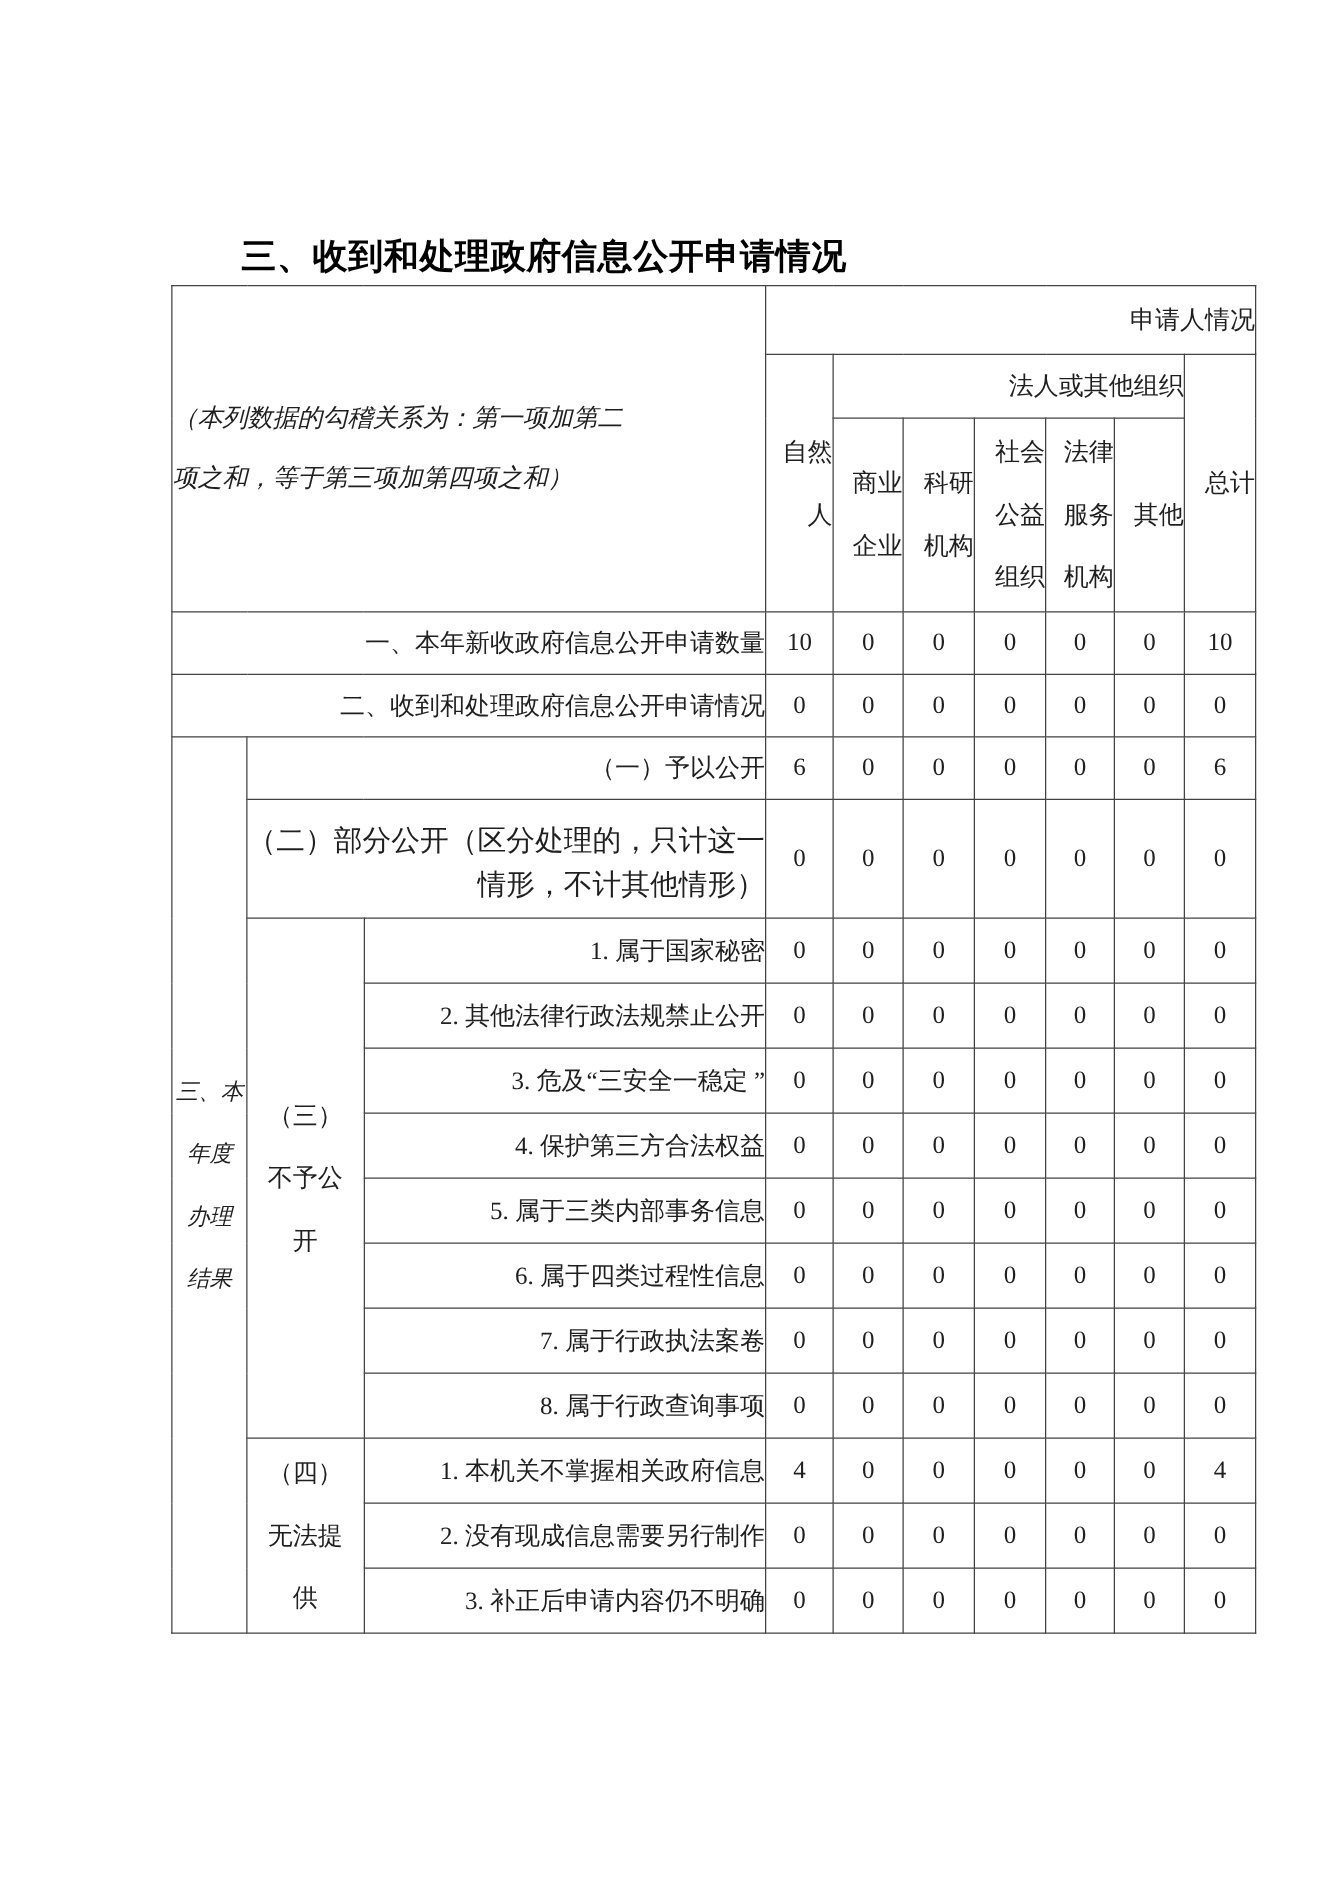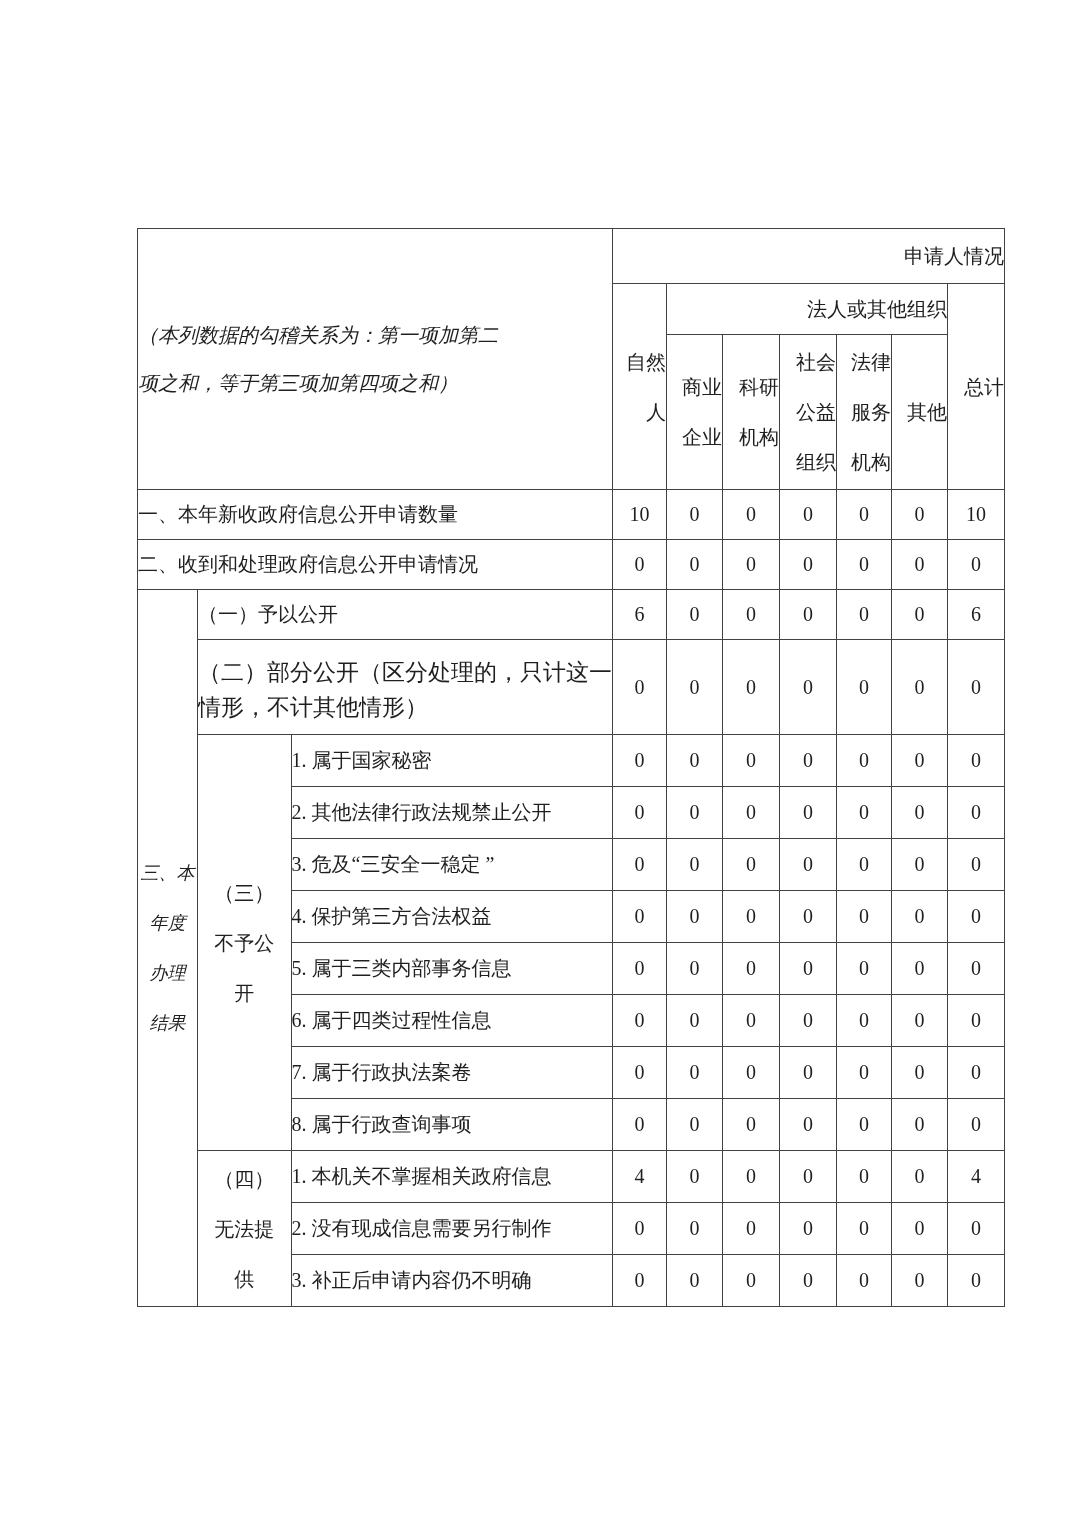--- a/index.html
+++ b/index.html
@@ -16,29 +16,30 @@
   tr.rh1{height:55px;} tr.rh2{height:49px;} tr.rh3{height:155px;}
   tr.r50{height:50px;} tr.r95{height:95px;} tr.r52{height:52px;}
   
   td.hc{text-align:right;line-height:50px;padding-top:6px;}
   td.note{text-align:left;padding-left:3px;white-space:pre;line-height:48px;
           font-style:italic;font-size:20px;}
   
   td.sec{text-align:center;white-space:pre;line-height:50px;}
   td.sec.small{font-size:18px;font-style:italic;}
   
-  td.lbl{text-align:left;padding:14px 0 0 5px;white-space:nowrap;margin-left:36px;}
+  td.lbl{text-align:right;padding:14px 0 0 5px;white-space:nowrap;margin-left:36px;}
   td.lbl.wrap2{white-space:pre;line-height:35px;font-size:23px;padding-top:6px;}
   
   td.num{text-align:center;padding-top:14px;}
 </style>
 </head>
 <body>
 
 <div class="page">
+  <h1 class="title">三、收到和处理政府信息公开申请情况</h1>
 
   <table class="report">
     <colgroup>
       <col style="width:60px">
         <col style="width:78px">
         <col style="width:268px">
       <col style="width:54px">
         <col style="width:56px">
         <col style="width:57px">
       <col style="width:57px">

